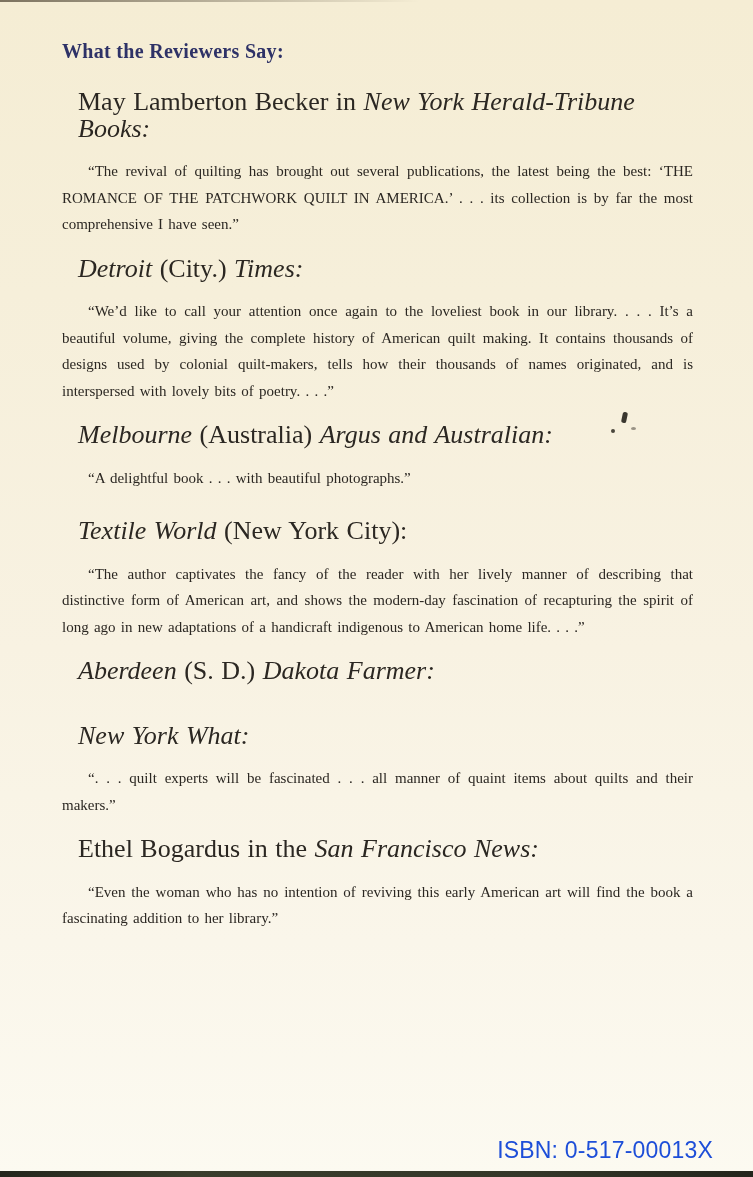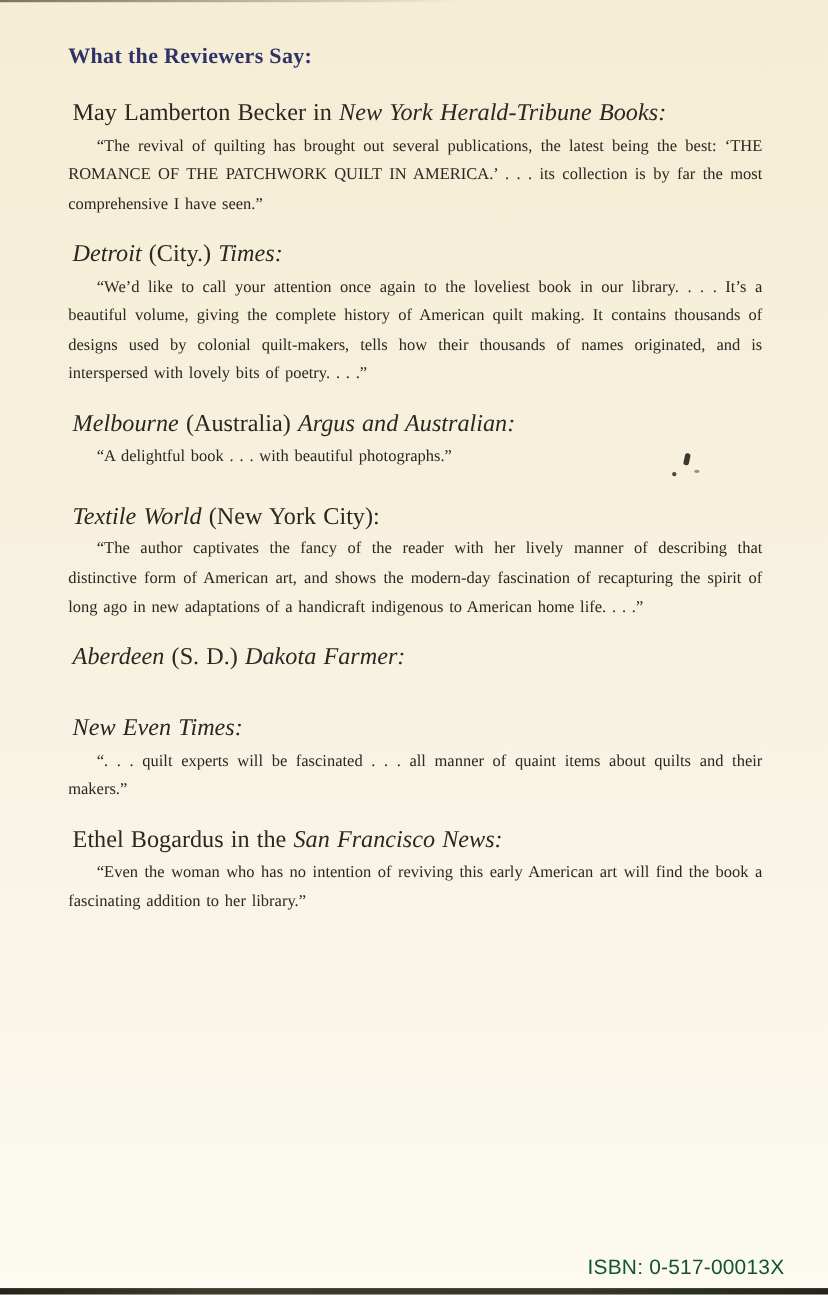--- a/index.html
+++ b/index.html
@@ -14,31 +14,31 @@
     margin:0 0 26px 0;
     font-size:20px; font-weight:bold; letter-spacing:0.3px;
     color:#2e3267;
     font-family:"Liberation Serif", serif;
   }
   .review { margin-top:18px; }
   .review:first-of-type { margin-top:0; }
   .review:nth-of-type(4) { margin-top:27px; }
   .review:nth-of-type(6) { margin-top:38px; }
   .attribution {
-    margin:4px; font-size:22px; line-height:26.5px; word-spacing:1px;
+    margin:16px; font-size:26px; line-height:26.5px; word-spacing:1px;
   }
   .attribution .it { font-style:italic; }
   .quote {
     margin:0; font-size:15px; line-height:26.5px;
     text-align:justify; text-indent:26px; word-spacing:1.5px;
   }
   .isbn {
     position:absolute; right:40px; bottom:13px;
     font-family:"Liberation Sans", sans-serif;
-    font-size:19px; color:#14532d; letter-spacing:0.2px;
+    font-size:23px; color:#1d4ed8; letter-spacing:0.2px;
   }
   .bottom-edge {
     position:absolute; left:0; right:0; bottom:0; height:6px;
     background:linear-gradient(90deg,#23251c 0%, #3a3d2c 25%, #343729 70%, #23251c 100%);
   }
   .top-edge {
     position:absolute; top:0; left:0; width:420px; height:2px;
     background:linear-gradient(90deg, rgba(58,48,32,0.65), rgba(58,48,32,0));
   }
   .speck { position:absolute; background:#4a463c; border-radius:50%; }
@@ -72,21 +72,21 @@
   <section class="review">
     <p class="attribution"><span class="it">Textile World</span><span class="rm"> (New York City):</span></p>
     <p class="quote">“The author captivates the fancy of the reader with her lively manner of describing that distinctive form of American art, and shows the modern-day fascination of recapturing the spirit of long ago in new adaptations of a handicraft indigenous to American home life. . . .”</p>
   </section>
 
   <section class="review">
     <p class="attribution"><span class="it">Aberdeen</span><span class="rm"> (S. D.) </span><span class="it">Dakota Farmer:</span></p>
   </section>
 
   <section class="review">
-    <p class="attribution"><span class="it">New Even Times:</span></p>
+    <p class="attribution"><span class="it">New York What:</span></p>
     <p class="quote">“. . . quilt experts will be fascinated . . . all manner of quaint items about quilts and their makers.”</p>
   </section>
 
   <section class="review">
     <p class="attribution"><span class="rm">Ethel Bogardus in the </span><span class="it">San Francisco News:</span></p>
     <p class="quote">“Even the woman who has no intention of reviving this early American art will find the book a fascinating addition to her library.”</p>
   </section>
 </div>
 </div>
 

